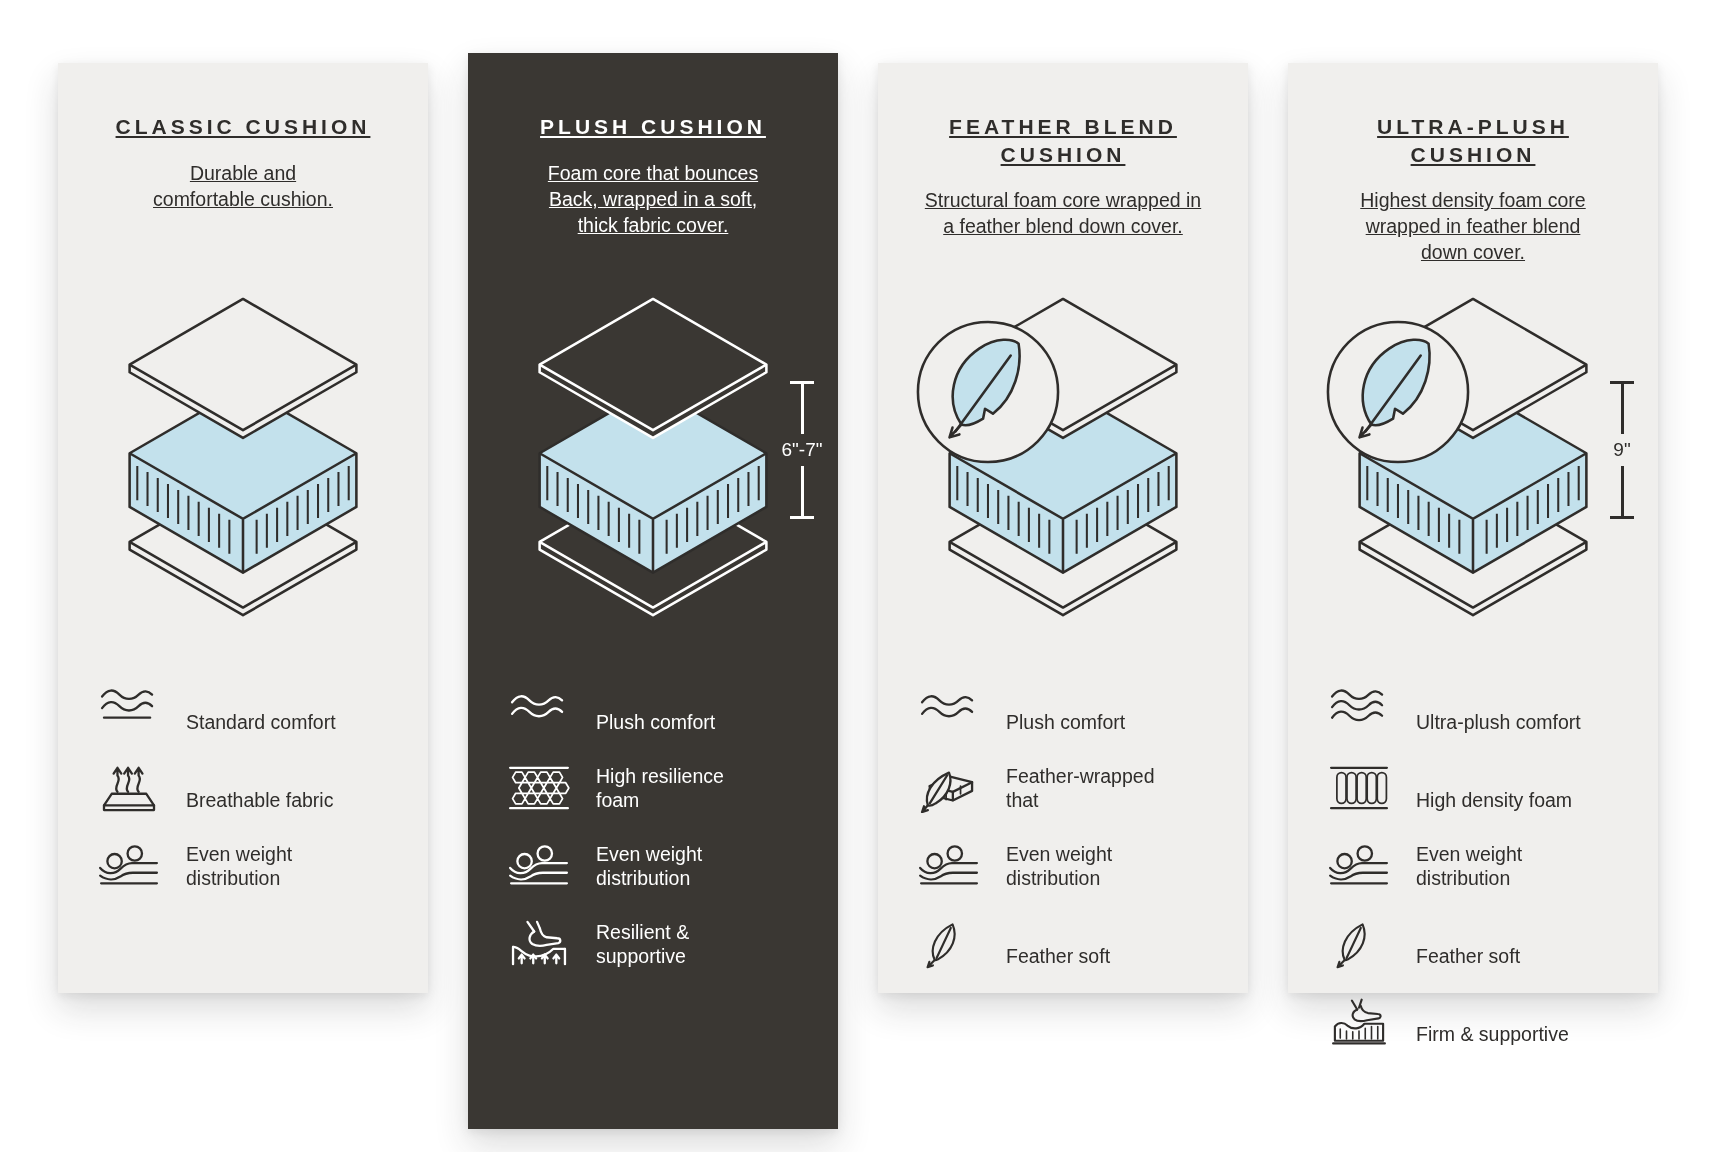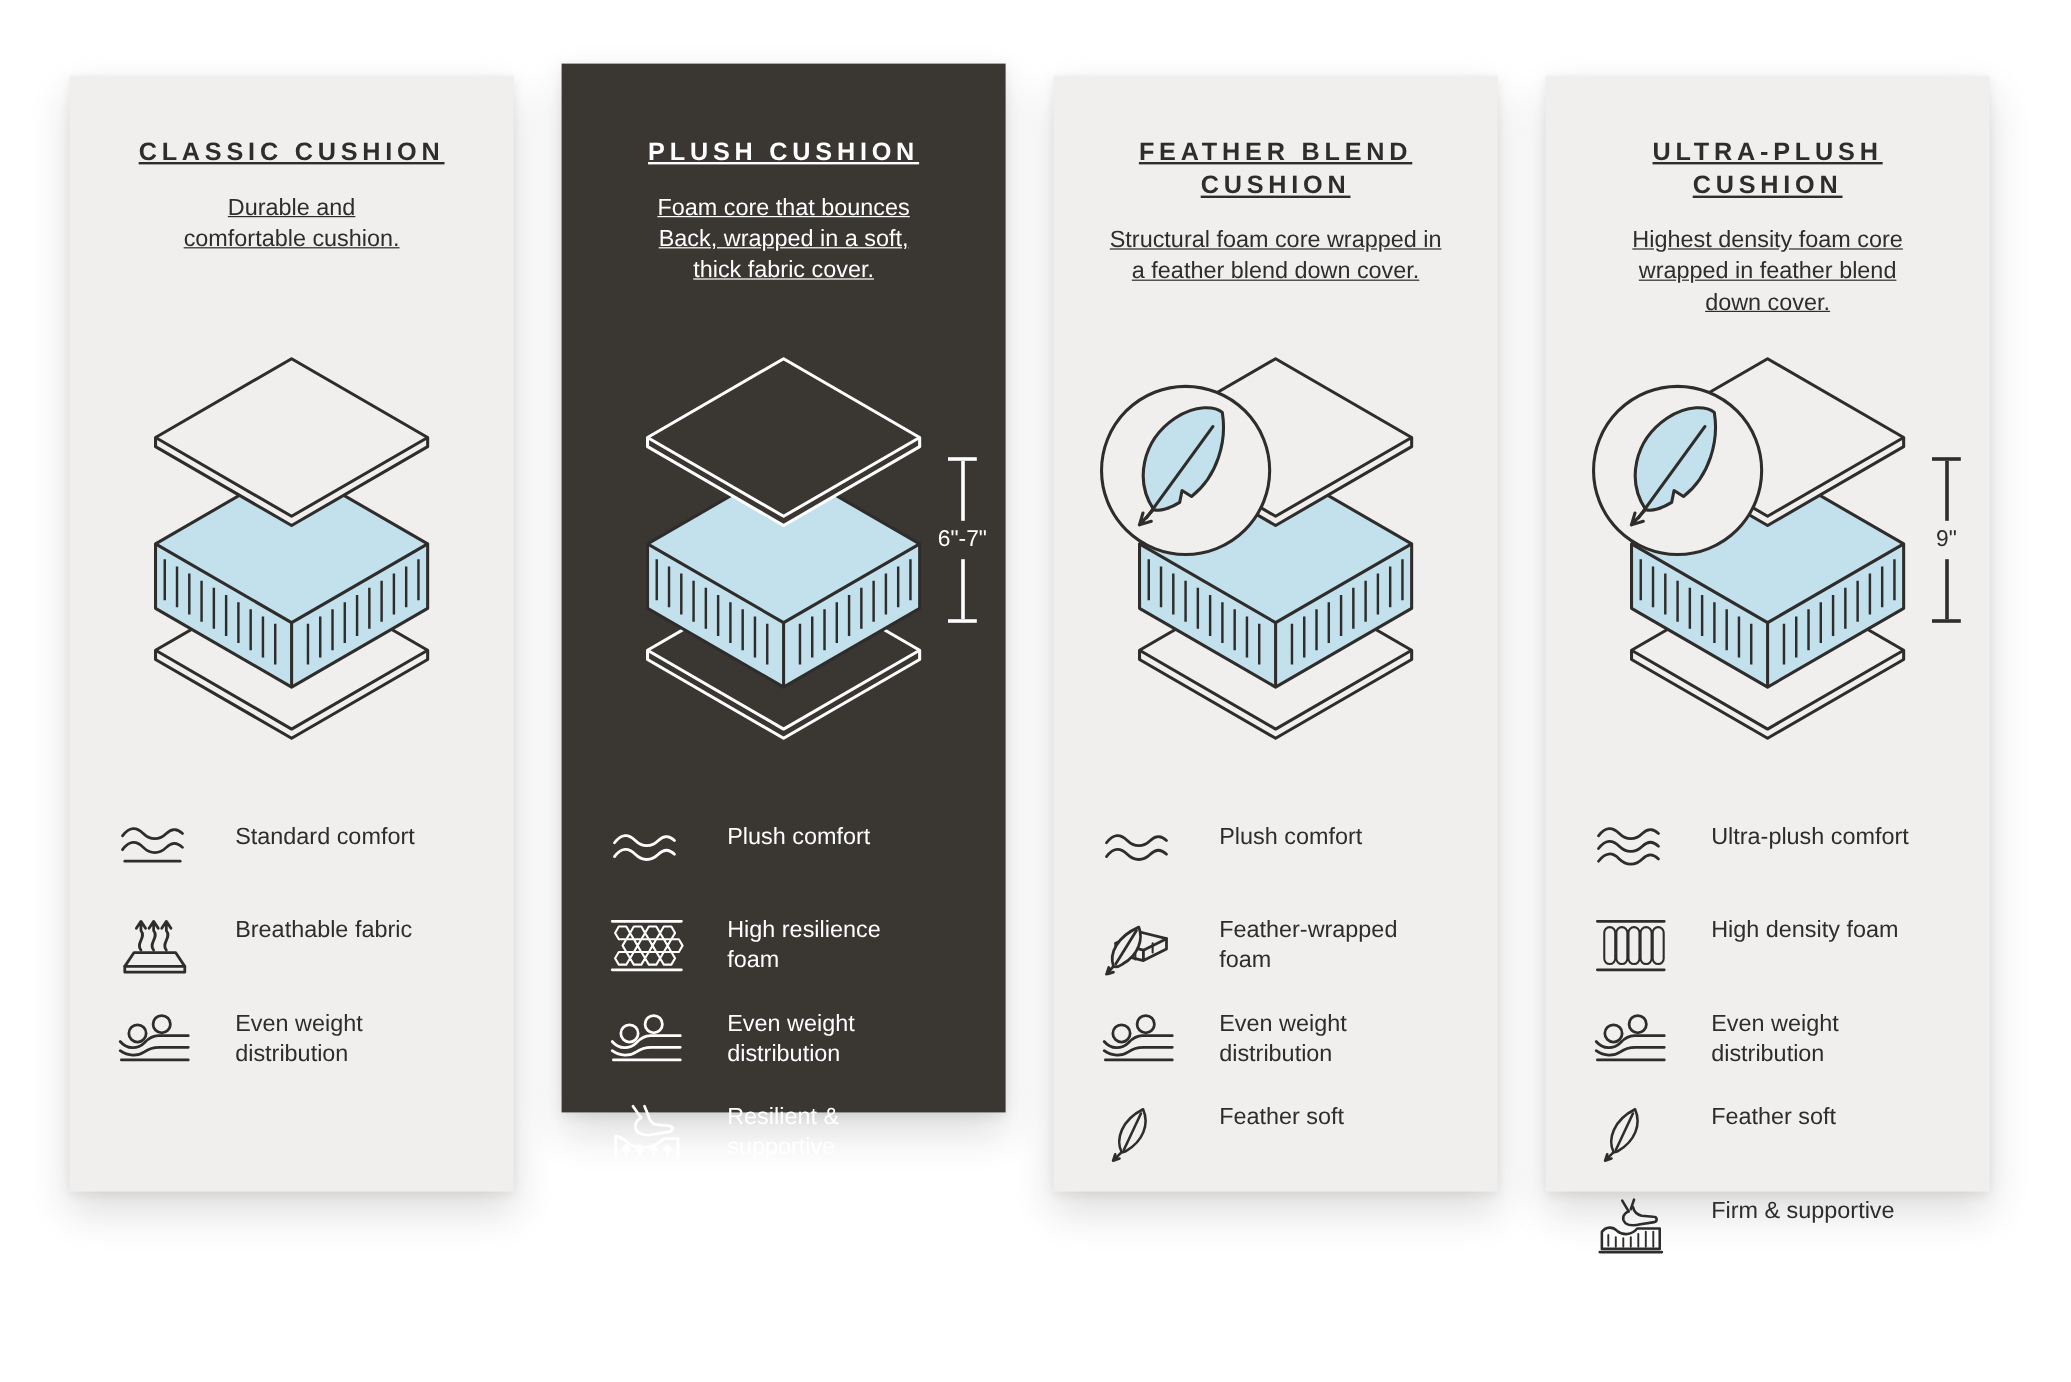--- a/index.html
+++ b/index.html
@@ -14,21 +14,21 @@
   }
   .row{display:flex;gap:40px;padding:63px 0 0 58px;align-items:flex-start}
   .card{
     --bg:var(--card-bg-light); --line:var(--ink); --text:var(--ink);
     width:370px;height:930px;background:var(--bg);position:relative;
     padding-top:50px;
     box-shadow:0 16px 32px rgba(40,40,40,.16),0 3px 9px rgba(0,0,0,.08);
   }
   .card.dark{
     --bg:var(--card-bg-dark); --line:var(--text-on-dark); --text:var(--text-on-dark);
-    margin-top:-10px;height:874px;padding-top:60px;
+    margin-top:-10px;height:1076px;padding-top:60px;
   }
   .header{height:172px;padding:0 18px}
   .title{
     font-size:21px;font-weight:bold;letter-spacing:4px;text-align:center;
     color:var(--text);line-height:1.32;white-space:pre-line;margin:0;text-decoration:underline;
   }
   .desc{
     font-size:19.5px;text-align:center;line-height:1.33;margin:20px 0 0;
     color:var(--text);white-space:pre-line;text-decoration:underline;
   }
@@ -44,21 +44,21 @@
   .badge .plume{fill:var(--foam-blue);stroke:var(--ink);stroke-width:2.6;stroke-linejoin:round}
   .badge .quill{fill:none;stroke:var(--ink);stroke-width:2.6;stroke-linecap:round}
   .measure{
     position:absolute;right:8px;top:96px;height:138px;width:56px;
     display:flex;flex-direction:column;align-items:center;
   }
   .m-cap{width:24px;height:3px;background:var(--line);flex:0 0 3px}
   .m-bar{width:3px;flex:1;background:var(--line)}
   .m-label{font-size:19px;color:var(--text);margin:5px 0;white-space:nowrap}
   .features{display:flex;flex-direction:column;gap:28px;padding-left:40px;margin-top:55px}
-  .feature{display:flex;align-items:flex-start;gap:36px;min-height:44px}
+  .feature{display:flex;align-items:flex-end;gap:26px;min-height:44px}
   .f-icon{width:62px;flex:0 0 62px;color:var(--text);display:flex;align-items:center}
   .f-icon svg{width:62px;height:50px;stroke:currentColor;fill:none;stroke-width:2.4;stroke-linecap:round;stroke-linejoin:round}
   .f-icon svg .thin{stroke-width:1.8}
   .f-label{font-size:19.5px;line-height:1.26;color:var(--text);white-space:pre-line}
 </style>
 </head>
 <body>
 
 <div class="row">
 
@@ -234,21 +234,21 @@
           <svg viewBox="0 0 64 52">
               <path d="M12,24 L32,14 L56,20 L36,30 Z"></path>
               <path d="M12,24 L12,33 L36,39 L36,30 M36,39 L56,29 L56,20"></path>
               <path class="thin" d="M21,28 V36 M29,30 V38 M44,32 V24"></path>
               <path d="M10,44 C6,32 14,18 32,10 C36,20 32,34 18,42 C15,44 12,45 10,44 Z" fill="var(--bg)"></path>
               <path d="M12,42 L30,13"></path>
               <path d="M10,44 L4,51 M4,51 L10,49 M4,51 L6,45"></path>
             </svg>
         </span>
         <span class="f-label">Feather-wrapped
-foam</span>
+that</span>
       </div>
       <div class="feature">
         <span class="f-icon">
           <svg viewBox="0 0 64 52">
               <circle cx="17" cy="21" r="7.5"></circle>
               <circle cx="38" cy="13" r="7.5"></circle>
               <path d="M2,28 C8,35 17,35 23,29 C27,25 30,23 35,23 L61,23"></path>
               <path d="M2,36 C9,41 17,41 23,37 C27,34 31,33 36,33 L61,33"></path>
               <path d="M3,44 L61,44"></path>
             </svg>

